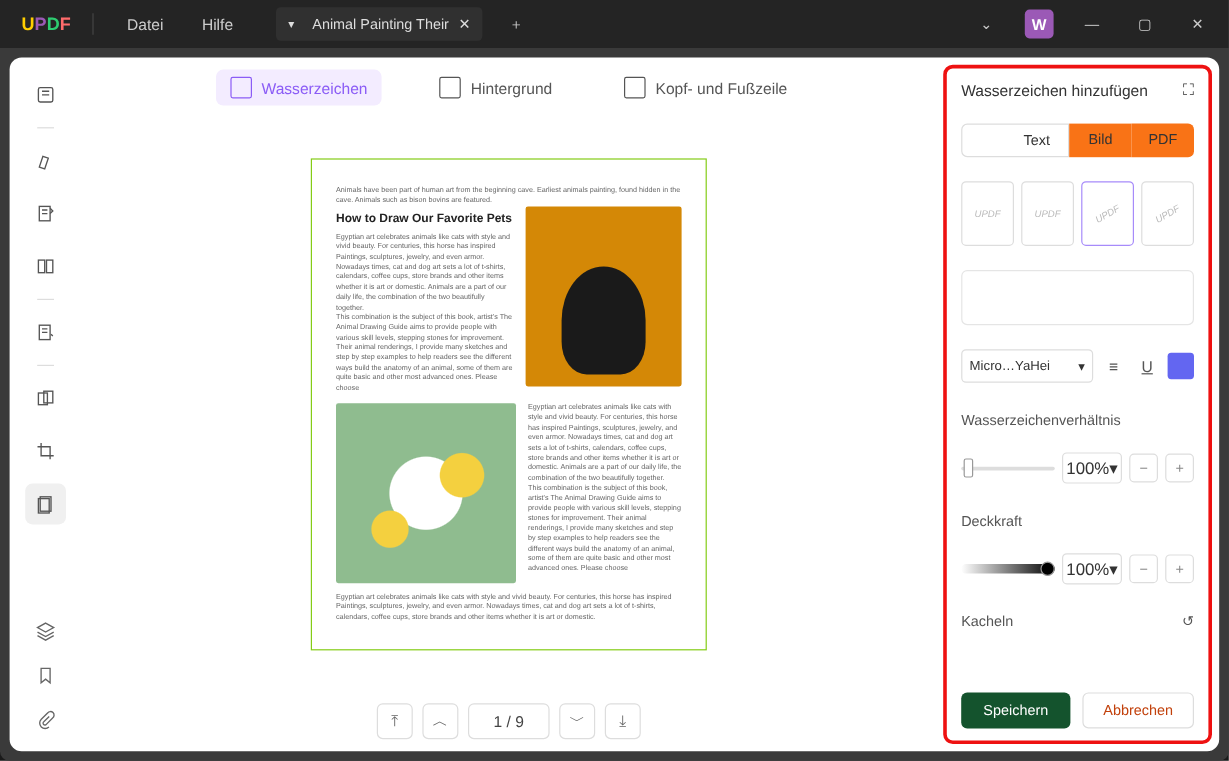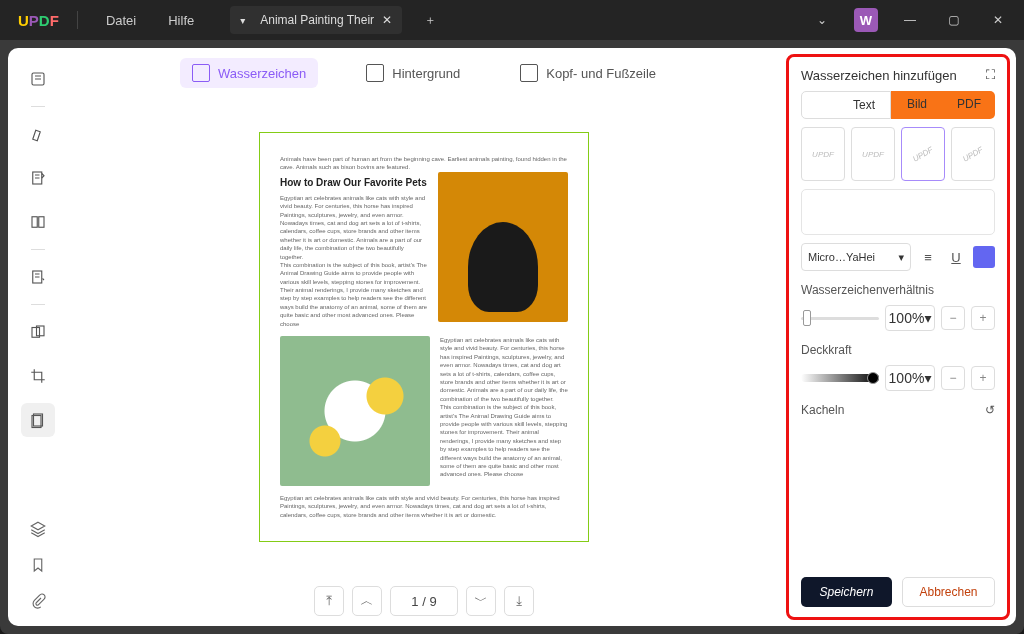--- a/index.html
+++ b/index.html
@@ -31,21 +31,21 @@
   .page { width:330px; height:410px; border:1px solid #84cc16; padding:22px 20px; font-size:6px; color:#666; line-height:1.4; }
   .page h2 { font-size:10px; color:#222; margin:4px 0; }
   .page-row { display:flex; gap:10px; margin-bottom:8px; }
   .page-img { background:#d48806; width:130px; height:150px; border-radius:2px; position:relative; overflow:hidden; }
   .page-img.green { background:#8fbc8f; width:150px; height:150px; }
   .pug { position:absolute; bottom:10px; left:30px; width:70px; height:90px; background:#1a1a1a; border-radius:50% 50% 30% 30%; }
   .flowers { position:absolute; inset:0; background: radial-gradient(circle at 30% 70%, #f4d03f 0 15px, transparent 16px), radial-gradient(circle at 70% 40%, #f4d03f 0 18px, transparent 19px), radial-gradient(circle at 50% 50%, #fff 0 30px, transparent 31px); }
   .pagenav { height:50px; display:flex; align-items:center; justify-content:center; gap:8px; }
   .pn-btn { width:30px; height:30px; border:1px solid #ddd; border-radius:5px; display:flex; align-items:center; justify-content:center; color:#666; font-size:13px; }
   .pn-input { width:68px; height:30px; border:1px solid #ddd; border-radius:5px; text-align:center; font-size:13px; color:#444; display:flex; align-items:center; justify-content:center; }
-  .right-panel { width:224px; border:3px solid #e11; border-radius:8px; margin:6px; padding:10px 12px; display:flex; flex-direction:column; gap:8px; overflow-y:auto; font-size:12px; color:#333; }
+  .right-panel { width:224px; border:3px solid #e11; border-radius:8px; margin:6px; padding:10px 12px; display:flex; flex-direction:column; gap:20px; overflow-y:auto; font-size:12px; color:#333; }
   .rp-header { display:flex; align-items:center; justify-content:space-between; font-size:13px; }
   .rp-tabs { display:flex; }
   .rp-tab { flex:1; text-align:center; padding:6px 0; background:#f97316; font-size:12px; }
   .rp-tab:first-child { border-radius:5px 0 0 5px;padding-left:36px; }
   .rp-tab:last-child { border-radius:0 5px 5px 0; }
   .rp-tab.active { background:#fff; border:1px solid #ddd; }
   .presets { display:flex; gap:6px; }
   .preset { flex:1; height:54px; border:1px solid #ddd; border-radius:4px; display:flex; align-items:center; justify-content:center; font-size:8px; color:#bbb; font-style:italic; }
   .preset.sel { border:1.5px solid #a78bfa; }
   .preset:nth-child(3) span, .preset:nth-child(4) span { transform:rotate(-30deg); display:inline-block; }
@@ -57,21 +57,21 @@
   .fmt-btn.color { background:#6366f1; border-radius:3px; }
   .slider-row { display:flex; align-items:center; gap:6px; }
   .slider-track { flex:1; height:3px; background:#ddd; position:relative; border-radius:2px; }
   .slider-thumb { position:absolute; width:8px; height:16px; background:#fff; border:1px solid #999; border-radius:2px; top:-7px; }
   .slider-track.grad { background:linear-gradient(90deg,#fff,#000); height:8px; border-radius:4px; }
   .slider-thumb.round { width:12px; height:12px; border-radius:50%; background:#000; top:-2px; }
   .val-box { width:50px; height:26px; border:1px solid #ddd; border-radius:4px; display:flex; align-items:center; justify-content:center; font-size:14px; }
   .step-btn { width:24px; height:24px; border:1px solid #ddd; border-radius:4px; display:flex; align-items:center; justify-content:center; color:#888; }
   .rp-footer { margin-top:auto; display:flex; gap:10px; padding-top:8px; }
   .btn { flex:1; height:30px; border-radius:5px; display:flex; align-items:center; justify-content:center; font-size:12px; }
-  .btn.primary { background:#0f172a; color:#fff;font-style:italic; }
+  .btn.primary { background:#14532d; color:#fff; }
   .btn.secondary { border:1px solid #ddd; color:#c2410c; }
   svg { width:18px; height:18px; }
 </style>
 </head>
 <body>
 
 <div class="titlebar">
   <div class="logo"><span class="u">U</span><span class="p">P</span><span class="d">D</span><span class="f">F</span></div>
   <div class="logo-sep"></div>
   <div class="menu-item">Datei</div>

